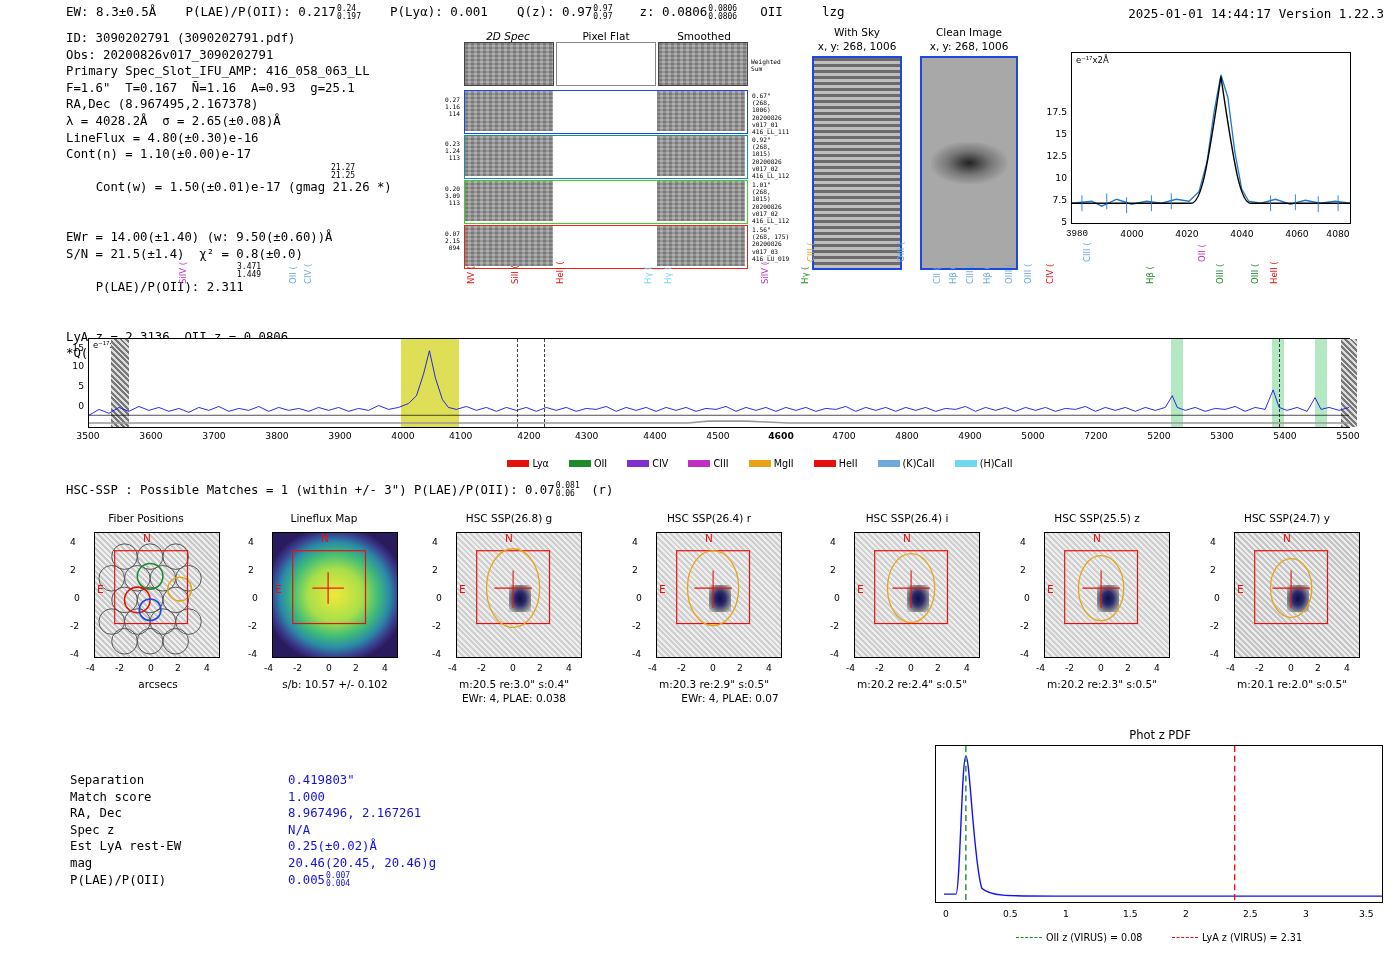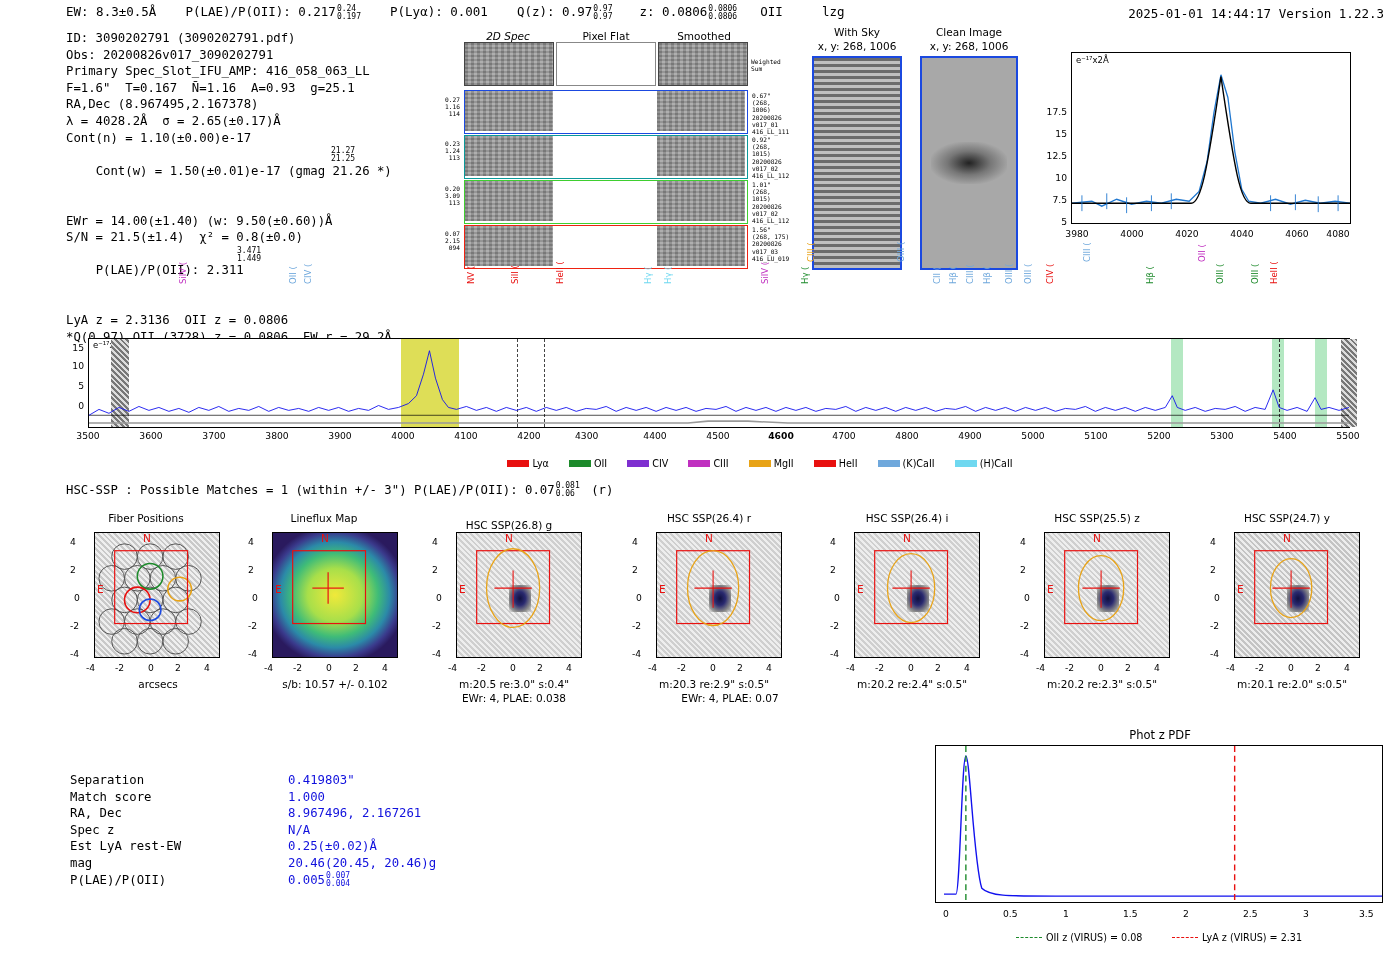--- a/index.html
+++ b/index.html
@@ -51,21 +51,22 @@
   <span>lzg</span>
 </div>
 <div id="datestamp">2025-01-01 14:44:17   Version 1.22.3</div>
 
 <div id="infoblock">
   <div class="line">ID: 3090202791 (3090202791.pdf)</div>
   <div class="line">Obs: 20200826v017_3090202791</div>
   <div class="line">Primary Spec_Slot_IFU_AMP: 416_058_063_LL</div>
   <div class="line">F=1.6"  T=0.167  N̄=1.16  A=0.93  g=25.1</div>
   <div class="line">RA,Dec (8.967495,2.167378)</div>
-  <div class="line">λ = 4028.2Å  σ = 2.65(±0.17)Å</div>
+  <div class="line">λ = 4028.2Å  σ = 2.65(±0.08)Å</div>
+  <div class="line">LineFlux = 4.80(±0.30)e-16</div>
   <div class="line">Cont(n) = 1.10(±0.00)e-17</div>
   <div class="line" style="position:relative">
     <span>Cont(w) = 1.50(±0.01)e-17 (gmag 21.26 *)</span>
     <span class="fracbox" style="position:absolute;left:264px;top:1px;"><span style="display:block">21.27</span><span style="display:block">21.25</span></span>
   </div>
   <div class="line">EWr = 14.00(±1.40) (w: 9.50(±0.60))Å</div>
   <div class="line">S/N = 21.5(±1.4)  χ² = 0.8(±0.0)</div>
   <div class="line" style="position:relative">
     <span>P(LAE)/P(OII): 2.311</span>
     <span class="fracbox" style="position:absolute;left:170px;top:1px;"><span style="display:block">3.471</span><span style="display:block">1.449</span></span>
@@ -192,21 +193,21 @@
     <div style="position:absolute;left:4px;top:2px;font-size:8.5px;font-family:'DejaVu Sans',sans-serif;">e⁻¹⁷x2Å</div>
   </div>
 
   <div class="axnum" style="left:0px;top:58px;width:32px;text-align:right;">17.5</div>
   <div class="axnum" style="left:0px;top:80px;width:32px;text-align:right;">15</div>
   <div class="axnum" style="left:0px;top:102px;width:32px;text-align:right;">12.5</div>
   <div class="axnum" style="left:0px;top:124px;width:32px;text-align:right;">10</div>
   <div class="axnum" style="left:0px;top:146px;width:32px;text-align:right;">7.5</div>
   <div class="axnum" style="left:0px;top:168px;width:32px;text-align:right;">5</div>
 
-  <div class="axnum" style="left:24px;top:180px;width:36px;text-align:center;">3980</div>
+  <div class="axnum" style="left:24px;top:180px;width:36px;text-align:center;font-family:Liberation Mono, monospace;">3980</div>
   <div class="axnum" style="left:79px;top:180px;width:36px;text-align:center;">4000</div>
   <div class="axnum" style="left:134px;top:180px;width:36px;text-align:center;">4020</div>
   <div class="axnum" style="left:189px;top:180px;width:36px;text-align:center;">4040</div>
   <div class="axnum" style="left:244px;top:180px;width:36px;text-align:center;">4060</div>
   <div class="axnum" style="left:285px;top:180px;width:36px;text-align:center;">4080</div>
 </div>
 
 <div class="abs" style="left:60px;top:270px;width:1290px;height:200px;">
 
   <div class="abs" style="left:0;top:0;width:1290px;height:66px;">
@@ -262,31 +263,31 @@
   <div class="axnum" style="left:0px;top:110px;width:24px;text-align:right;">5</div>
   <div class="axnum" style="left:0px;top:130px;width:24px;text-align:right;">0</div>
 
   <div class="abs" style="left:28px;top:160px;width:1262px;height:14px;">
     <div class="axnum" style="left:-17px;width:34px;text-align:center;">3500</div>
     <div class="axnum" style="left:46px;width:34px;text-align:center;">3600</div>
     <div class="axnum" style="left:109px;width:34px;text-align:center;">3700</div>
     <div class="axnum" style="left:172px;width:34px;text-align:center;">3800</div>
     <div class="axnum" style="left:235px;width:34px;text-align:center;">3900</div>
     <div class="axnum" style="left:298px;width:34px;text-align:center;">4000</div>
-    <div class="axnum" style="left:361px;width:34px;text-align:center;">4100</div>
+    <div class="axnum" style="left:361px;width:34px;">4100</div>
     <div class="axnum" style="left:424px;width:34px;text-align:center;">4200</div>
     <div class="axnum" style="left:487px;width:34px;text-align:left;">4300</div>
     <div class="axnum" style="left:550px;width:34px;text-align:center;">4400</div>
     <div class="axnum" style="left:613px;width:34px;text-align:center;">4500</div>
     <div class="axnum" style="left:676px;width:34px;text-align:center;font-weight:bold;">4600</div>
     <div class="axnum" style="left:739px;width:34px;text-align:center;">4700</div>
     <div class="axnum" style="left:802px;width:34px;text-align:center;">4800</div>
     <div class="axnum" style="left:865px;width:34px;text-align:center;">4900</div>
     <div class="axnum" style="left:928px;width:34px;text-align:center;">5000</div>
-    <div class="axnum" style="left:991px;width:34px;text-align:center;">5100</div>
+    <div class="axnum" style="left:991px;width:34px;text-align:center;">7200</div>
     <div class="axnum" style="left:1054px;width:34px;text-align:center;">5200</div>
     <div class="axnum" style="left:1117px;width:34px;text-align:center;">5300</div>
     <div class="axnum" style="left:1180px;width:34px;text-align:center;">5400</div>
     <div class="axnum" style="left:1243px;width:34px;text-align:center;">5500</div>
   </div>
 
   <div class="abs" style="left:420px;top:182px;width:560px;text-align:center;">
     <span class="legend-item"><span style="display:inline-block;width:22px;height:7px;background:#e8100f;vertical-align:0px;"></span> <span>Lyα</span></span><span class="legend-item"><span style="display:inline-block;width:22px;height:7px;background:#1d8a2b;"></span> <span>OII</span></span><span class="legend-item"><span style="display:inline-block;width:22px;height:7px;background:#7e2fd0;"></span> <span>CIV</span></span><span class="legend-item"><span style="display:inline-block;width:22px;height:7px;background:#c030c0;"></span> <span>CIII</span></span><span class="legend-item"><span style="display:inline-block;width:22px;height:7px;background:#e8a317;"></span> <span>MgII</span></span><span class="legend-item"><span style="display:inline-block;width:22px;height:7px;background:#e8100f;"></span> <span>HeII</span></span><span class="legend-item"><span style="display:inline-block;width:22px;height:7px;background:#6fa8dc;"></span> <span>(K)CaII</span></span><span class="legend-item"><span style="display:inline-block;width:22px;height:7px;background:#6fd8f0;"></span> <span>(H)CaII</span></span>
   </div>
 </div>
@@ -361,21 +362,21 @@
   <div class="axnum" style="left:14px;top:136px;">-4</div>
   <div class="axnum" style="left:30px;top:150px;">-4</div>
   <div class="axnum" style="left:59px;top:150px;">-2</div>
   <div class="axnum" style="left:92px;top:150px;">0</div>
   <div class="axnum" style="left:119px;top:150px;">2</div>
   <div class="axnum" style="left:148px;top:150px;">4</div>
   <div class="capt" style="left:18px;top:166px;width:166px;">s/b: 10.57 +/- 0.102</div>
 </div>
 
 <div class="abs" style="left:412px;top:512px;width:194px;height:226px;">
-  <div class="capt" style="left:14px;top:7px;width:166px;">HSC SSP(26.8) g</div>
+  <div class="capt" style="left:14px;top:0;width:166px;">HSC SSP(26.8) g</div>
   <div class="abs" style="left:44px;top:20px;width:126px;height:126px;border:1px solid #000;box-sizing:border-box;overflow:hidden;">
     <div style="position:absolute;inset:0;background:repeating-linear-gradient(45deg,#cfcfcf 0 2px,#eee 2px 4px),#e2e2e2;"></div>
     <div style="position:absolute;left:42%;top:42%;width:18%;height:22%;background:radial-gradient(ellipse at center,#101040 0%,#2a2a70 35%,#888 70%,rgba(226,226,226,0) 100%);"></div>
     <svg width="100%" height="100%" viewBox="0 0 126 126" style="position:absolute;left:0;top:0;">
       <rect x="20" y="18" width="74" height="74" fill="none" stroke="#e8100f" stroke-width="1.2"></rect>
       <ellipse cx="57" cy="56" rx="27" ry="40" fill="none" stroke="#e8a317" stroke-width="1.3"></ellipse>
       <line x1="38" y1="56" x2="76" y2="56" stroke="#e8100f" stroke-width="1.1"></line>
       <line x1="57" y1="38" x2="57" y2="76" stroke="#e8100f" stroke-width="1.1"></line>
     </svg>
     <div class="NEletter" style="left:48px;top:-1px;">N</div>

